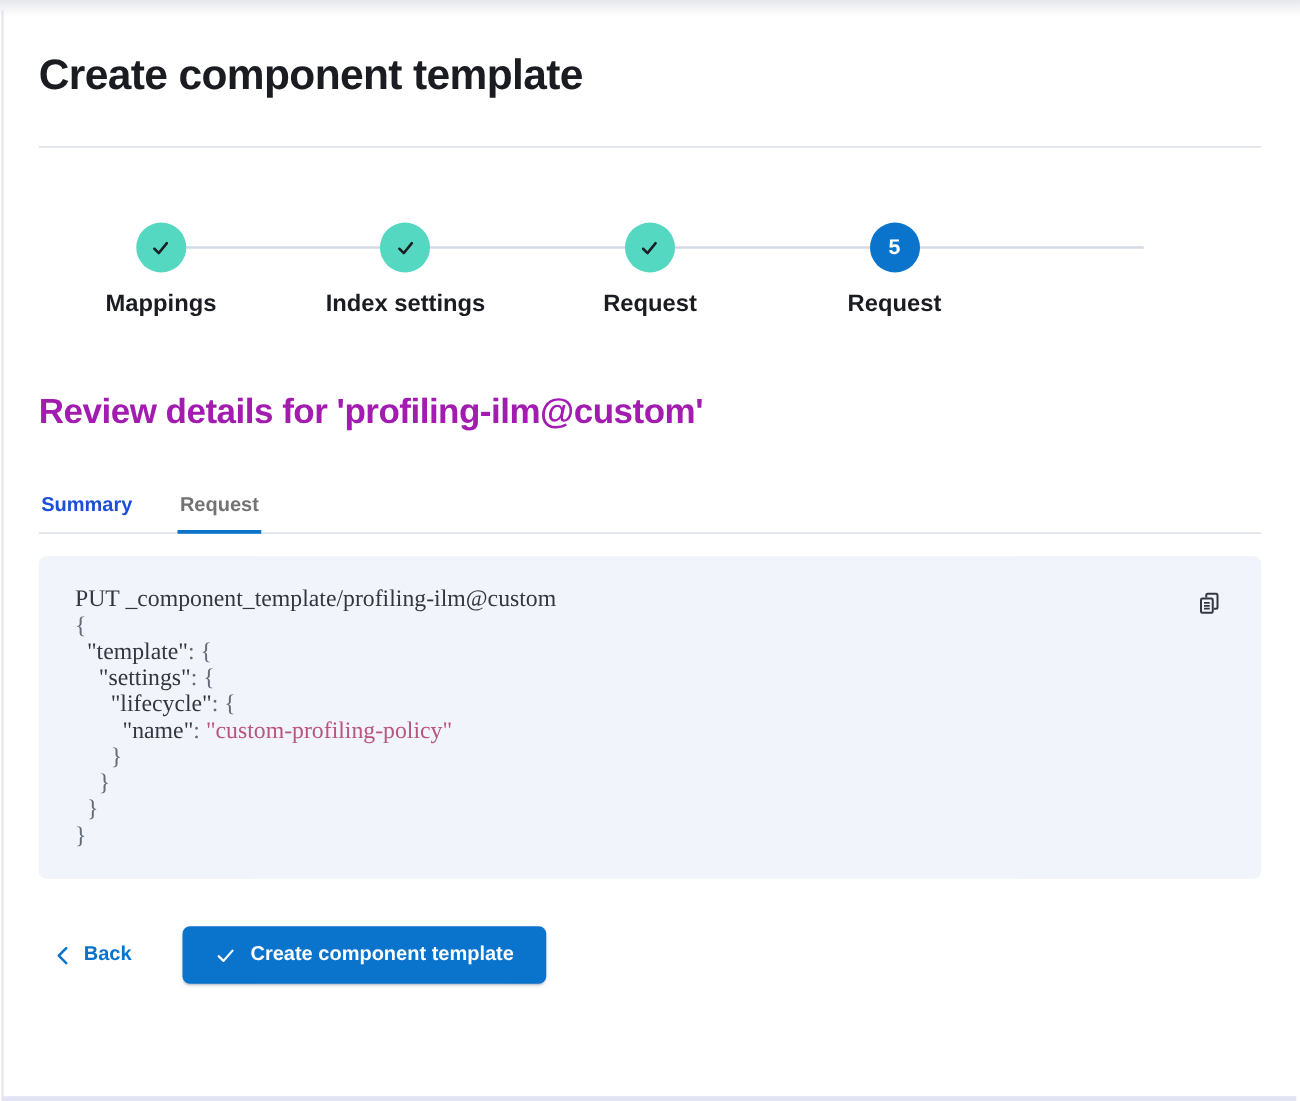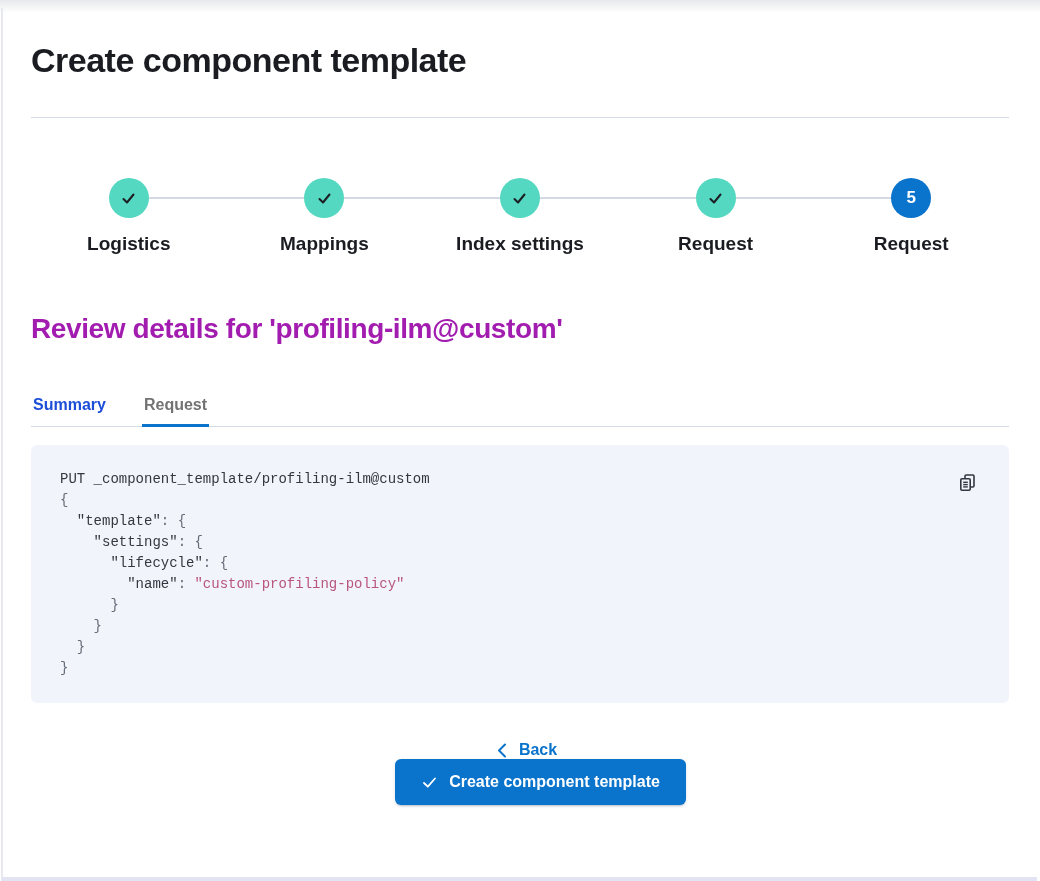--- a/index.html
+++ b/index.html
@@ -69,34 +69,34 @@
   .tab.active { color: #737373; border-bottom: 3px solid #0a73cc; padding-bottom: 8px; }
 
   .request-description { margin-top: 26px; font-size: 16px; line-height: 24px; color: #343741; }
 
   
   .code-block {
     position: relative; margin-top: 18px; width: 978px; height: 258px;
     background: #f1f4fa; border-radius: 6px; padding: 24px 60px 24px 29px;
   }
   .code-lines {
-    font-family: Liberation Mono, monospace;
-    font-size: 14px; line-height: 21px; white-space: pre; color: #343741;
+    font-family: Liberation Serif, serif;
+    font-size: 19px; line-height: 21px; white-space: pre; color: #343741;
   }
   .tok-k { color: #343741; }
   .tok-p { color: #646a77; }
   .tok-s { color: #b9557e; }
   .copy-button {
     position: absolute; top: 24px; right: 28px; width: 28px; height: 28px;
     display: flex; align-items: center; justify-content: center;
     background: transparent; border: none; cursor: pointer; border-radius: 4px;
   }
 
   
-  .footer-actions { margin-top: 38px; display: flex; align-items: center; flex-direction: column; }
+  .footer-actions { margin-top: 38px; display: flex; align-items: center; }
   .back-button {
     display: flex; align-items: center; gap: 9px; margin-left: 12px;
     background: none; border: none; cursor: pointer;
     color: #0a73cc; font-size: 16px; font-weight: 600;
     font-family: "Liberation Sans", sans-serif;
   }
   .create-button {
     margin-left: 41px; height: 46px; min-width: 291px;
     display: inline-flex; align-items: center; justify-content: center; gap: 11px;
     background: #0a73cc; color: #ffffff; border: none; border-radius: 6px;
@@ -112,28 +112,20 @@
 <div class="left-edge"></div>
 
 <div class="content">
 
   <h1 class="page-title">Create component template</h1>
   <hr class="title-divider">
 
   <div class="stepper">
     <div class="stepper-line"></div>
     <div class="stepper-steps">
-        <div class="step">
-          <div class="step-circle complete">
-            <svg width="19" height="19" viewBox="0 0 19 19" fill="none">
-              <polyline points="4.5,10 8,13.5 14.5,5.5" stroke="#1d1e24" stroke-width="2" stroke-linecap="round" stroke-linejoin="round"></polyline>
-            </svg>
-          </div>
-          <div class="step-label">Logistics</div>
-        </div>
         <div class="step">
           <div class="step-circle complete">
             <svg width="19" height="19" viewBox="0 0 19 19" fill="none">
               <polyline points="4.5,10 8,13.5 14.5,5.5" stroke="#1d1e24" stroke-width="2" stroke-linecap="round" stroke-linejoin="round"></polyline>
             </svg>
           </div>
           <div class="step-label">Mappings</div>
         </div>
         <div class="step">
           <div class="step-circle complete">

